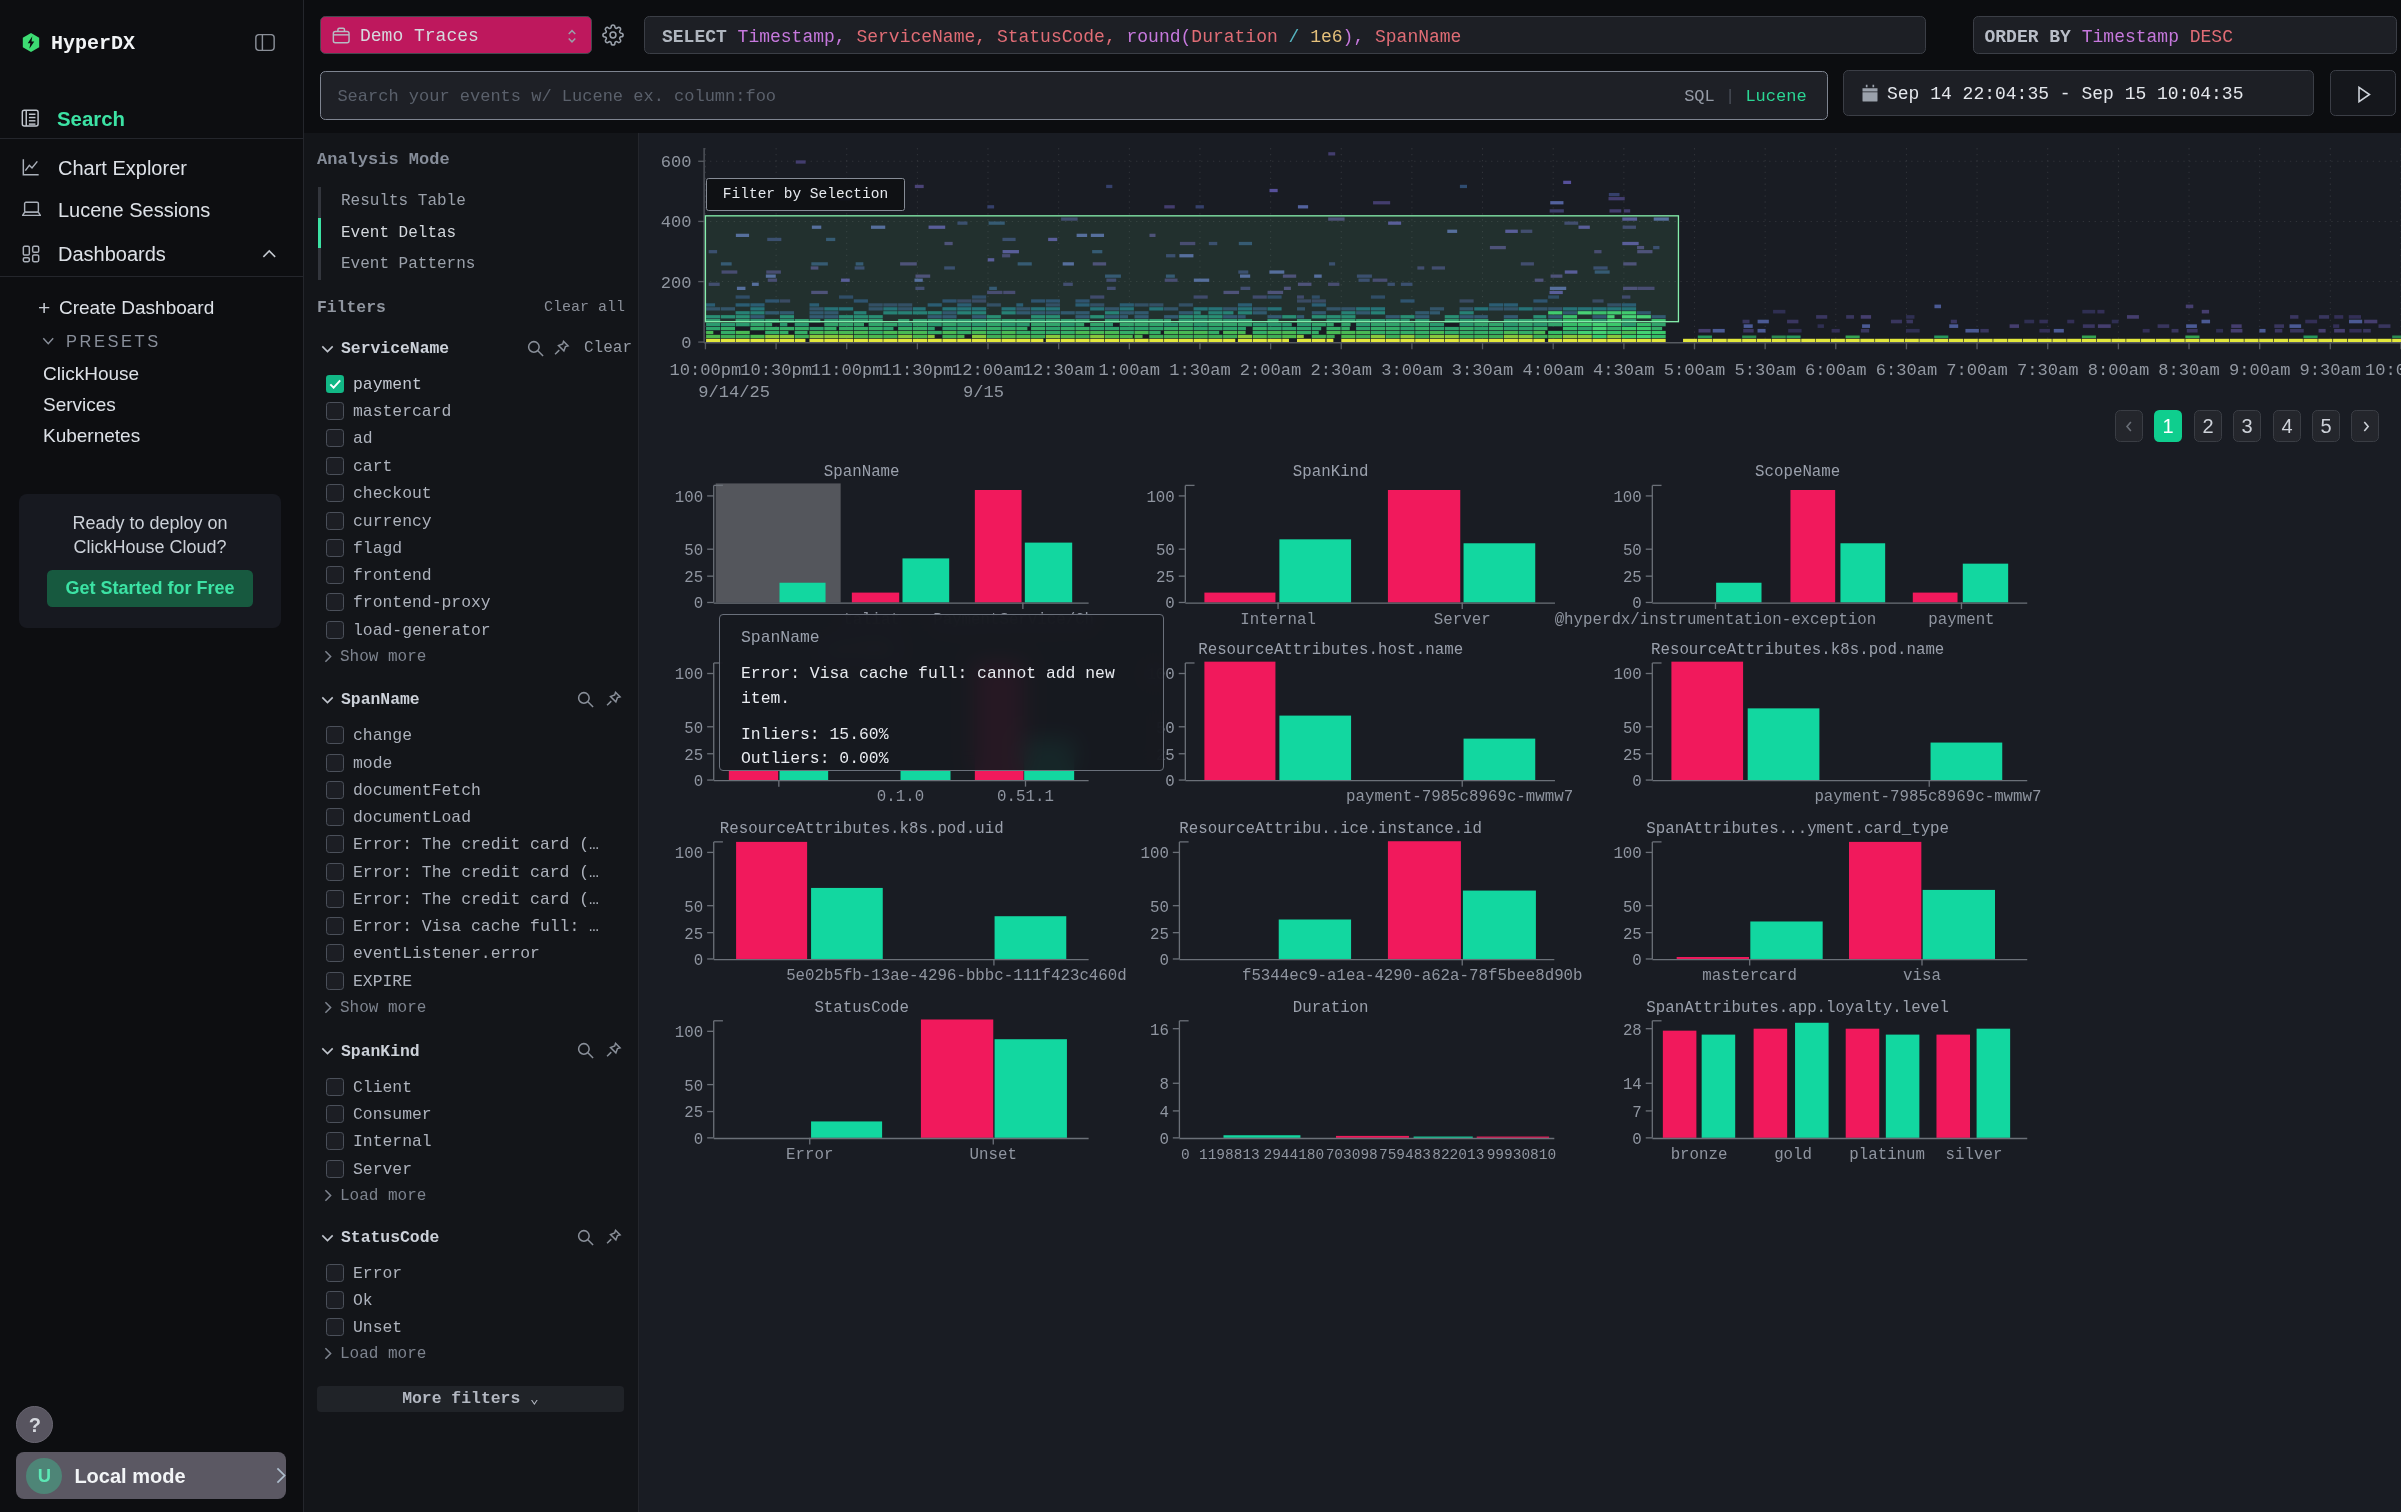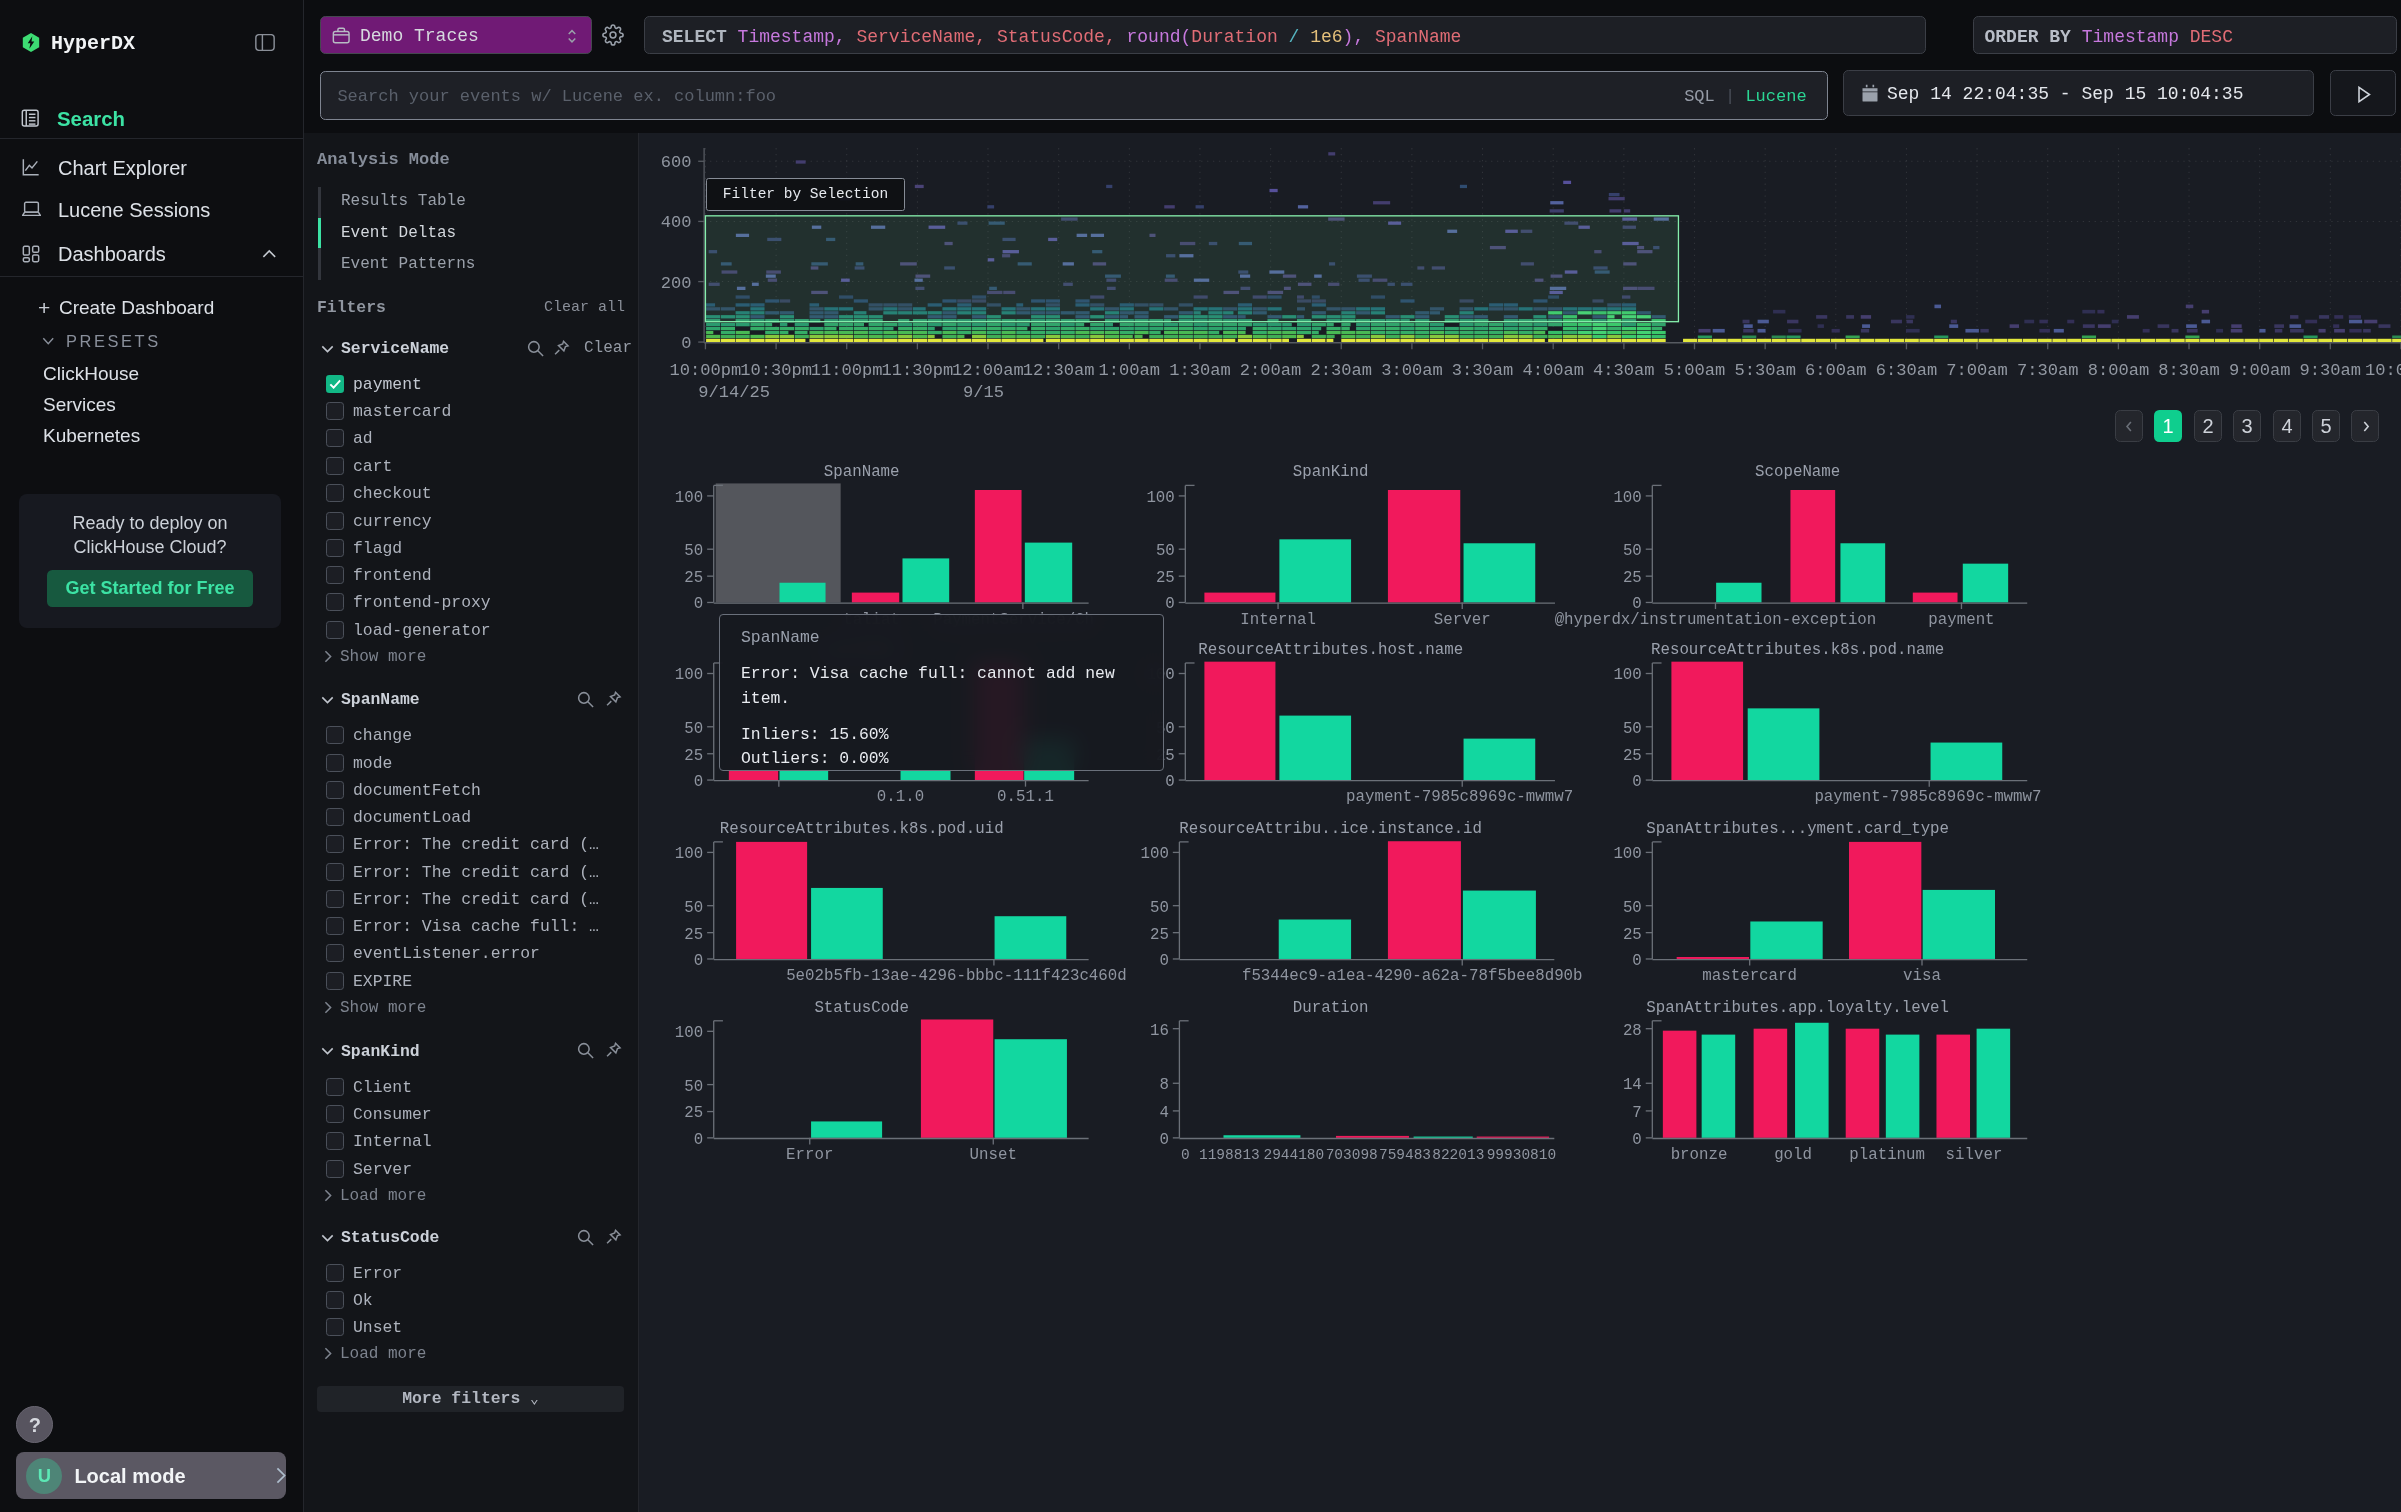--- a/index.html
+++ b/index.html
@@ -65,21 +65,21 @@
 </div>
       <div class="abs" style="left:16.4px;top:1406px;width:37px;height:37px;border-radius:50%;background:#57545f;border:1.3px solid #696672;text-align:center;line-height:36px;font-size:20px;font-weight:bold;color:#d5d8de;">?</div>
       <div class="abs" style="left:16.4px;top:1452px;width:270px;height:47px;background:#5b5863;border-radius:8px;">
 <div class="abs" style="left:10px;top:6px;width:36px;height:36px;border-radius:50%;background:#4e8577;text-align:center;line-height:36px;font-size:18.4px;font-weight:bold;color:#5ce8b5;">U</div>
 <div class="abs" style="left:58px;top:12.5px;font-size:20px;font-weight:bold;color:#f2f4f6;">Local mode</div>
 <svg class="abs" style="left:260px;top:15px;" width="10" height="17" viewBox="0 0 15 26" fill="none" stroke="#aebecd" stroke-width="2.6">
           <path d="M2 2 L13 13 L2 24"></path>
         </svg>
 </div>
     </div>
-    <div class="abs" style="left:320px;top:16.4px;width:272px;height:38px;background:#701a75;border:1.3px solid #45484f;border-radius:5.3px;">
+    <div class="abs" style="left:320px;top:16.4px;width:272px;height:38px;background:#be185d;border:1.3px solid #45484f;border-radius:5.3px;">
 <svg class="abs" style="left:10.5px;top:9.2px;" width="18.4" height="17" viewBox="0 0 28 26" fill="none" stroke="#b7bcc4" stroke-width="2.2">
 <rect x="2" y="7" width="24" height="17" rx="3"></rect>
         <path d="M9 7 V4 a2 2 0 0 1 2-2 h6 a2 2 0 0 1 2 2 V7"></path>
         <line x1="2" y1="12" x2="26" y2="12"></line>
       </svg>
 <div class="abs" style="left:39px;top:8.5px;font-size:18px;color:#d6d9de;">Demo Traces</div>
 <svg class="abs" style="left:246px;top:12px;" width="10" height="14.5" viewBox="0 0 15 22" fill="none" stroke="#9aa0aa" stroke-width="2.2">
 <path d="M2.5 7.5 L7.5 2.5 L12.5 7.5"></path>
         <path d="M2.5 14.5 L7.5 19.5 L12.5 14.5"></path>
       </svg>

